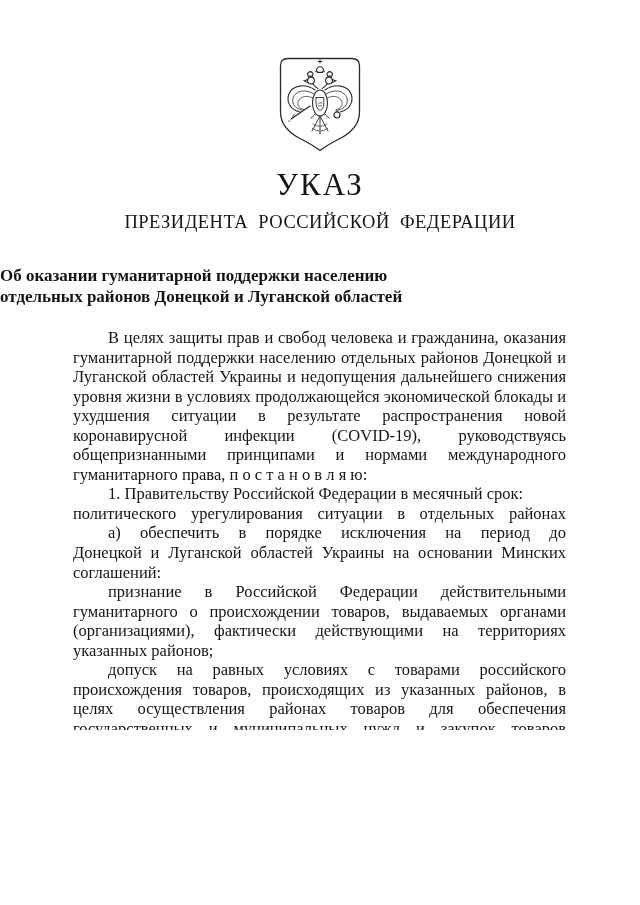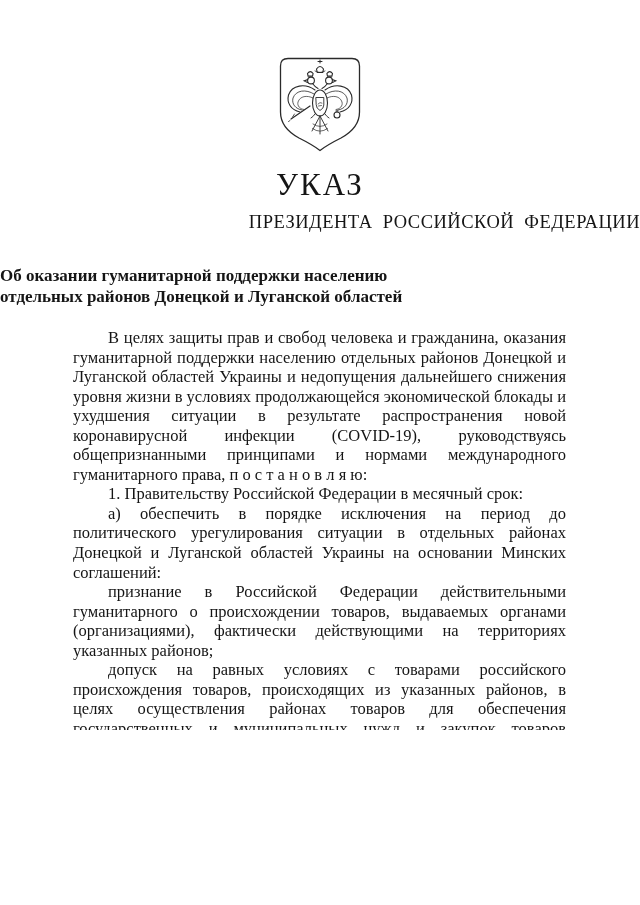--- a/index.html
+++ b/index.html
@@ -21,21 +21,21 @@
   .decree-heading{
     margin:16px 0 0 0;
     text-align:center;
     font-size:31px;
     line-height:34px;
     font-weight:normal;
     letter-spacing:2px;
   }
   .decree-issuer{
     margin:8px 0 0 0;
-    text-align:right;
+    text-align:center;
     font-size:18.5px;
     line-height:24px;
     font-weight:normal;
     letter-spacing:0.5px;
     word-spacing:5px;
   }
   .doc-title{
     margin-top:32px;
     font-weight:bold;
     font-size:17px;
@@ -136,22 +136,22 @@
       <div class="ln j">коронавирусной инфекции (COVID-19), руководствуясь</div>
       <div class="ln j">общепризнанными принципами и нормами международного</div>
       <div class="ln last">гуманитарного права, п о с т а н о в л я ю:</div>
     </div>
 
     <div>
       <div class="ln last ind">1. Правительству Российской Федерации в месячный срок:</div>
     </div>
 
     <div>
+      <div class="ln j">политического урегулирования ситуации в отдельных районах</div>
       <div class="ln j ind">а) обеспечить в порядке исключения на период до</div>
-      <div class="ln j">политического урегулирования ситуации в отдельных районах</div>
       <div class="ln j">Донецкой и Луганской областей Украины на основании Минских</div>
       <div class="ln last">соглашений:</div>
     </div>
 
     <div>
       <div class="ln j ind">признание в Российской Федерации действительными</div>
       <div class="ln j">гуманитарного о происхождении товаров, выдаваемых органами</div>
       <div class="ln j">(организациями), фактически действующими на территориях</div>
       <div class="ln last">указанных районов;</div>
     </div>

